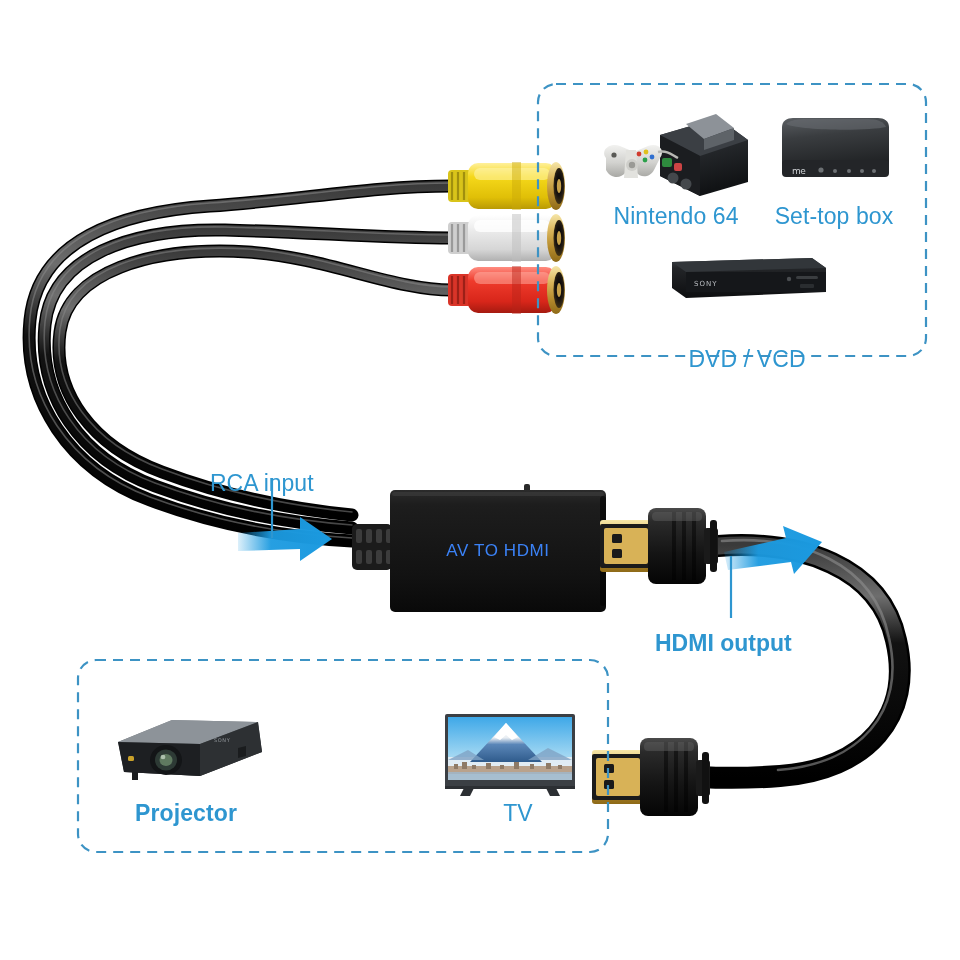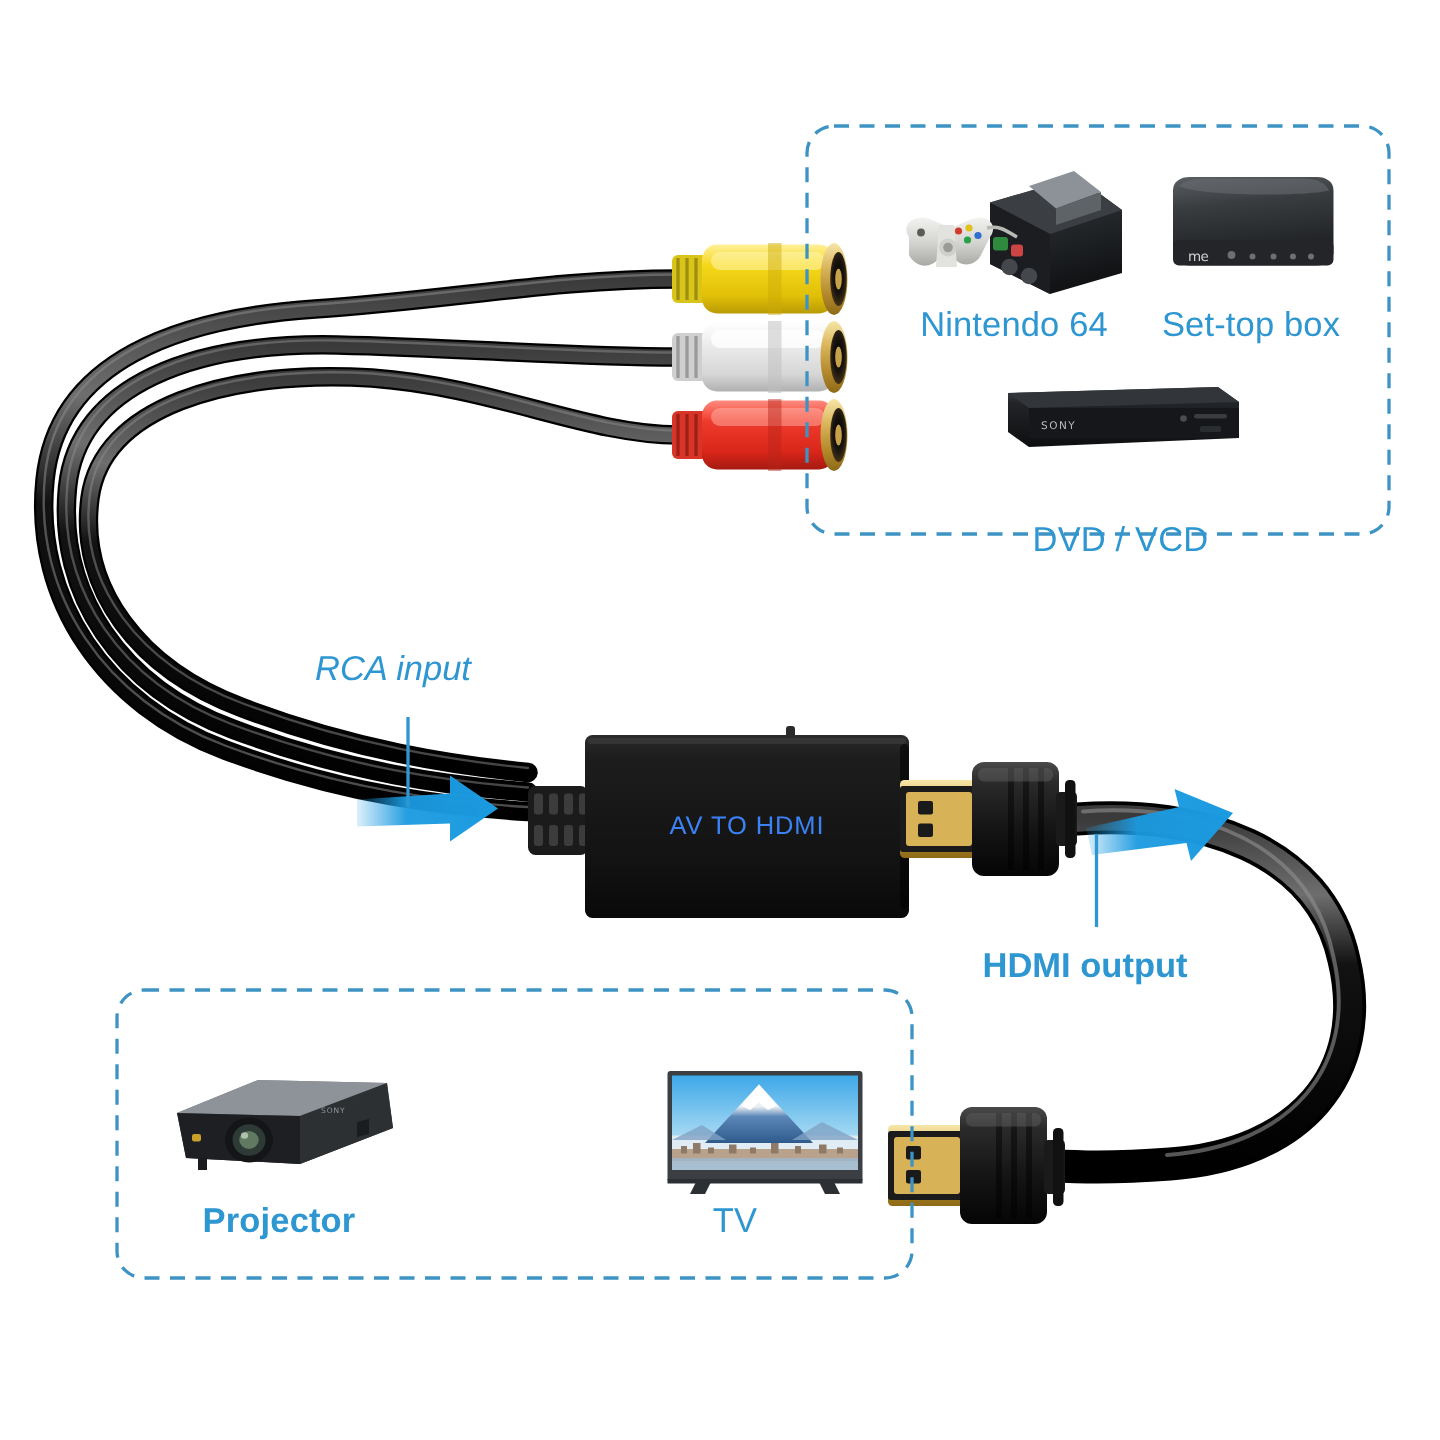--- a/index.html
+++ b/index.html
@@ -370,23 +370,23 @@
 
       <path d="M464,788 L474,788 L470,796 L460,796 Z" fill="#2c2f33"></path>
       <path d="M546,788 L556,788 L560,796 L550,796 Z" fill="#2c2f33"></path>
       <rect x="445" y="786" width="130" height="3" fill="#2c2f33"></rect>
     </g>
 
   </svg>
 
   <div class="boxtitle" style="left:498px; top:551px;">AV TO HDMI</div>
 
-  <div class="label anno-label" style="left:210px; top:432px;font-style:italic;">RCA input</div>
+  <div class="label anno-label" style="left:210px; top:470px;">RCA input</div>
   <div class="label anno-label" style="left:655px; top:630px;font-weight:bold;">HDMI output</div>
 
   <div class="label dev-label caption-center" style="left:676px; top:203px;">Nintendo 64</div>
   <div class="label dev-label caption-center" style="left:834px; top:203px;">Set-top box</div>
   <div class="label dev-label caption-center" style="left:747px; top:310px;margin-top:36px;">DVD / VCD</div>
 
   <div class="label dev-label caption-center" style="left:186px; top:800px;font-weight:bold;">Projector</div>
-  <div class="label dev-label caption-center" style="left:490px; top:800px;">TV</div>
+  <div class="label dev-label caption-center" style="left:518px; top:800px;">TV</div>
 
 </div>
 
 </body></html>

